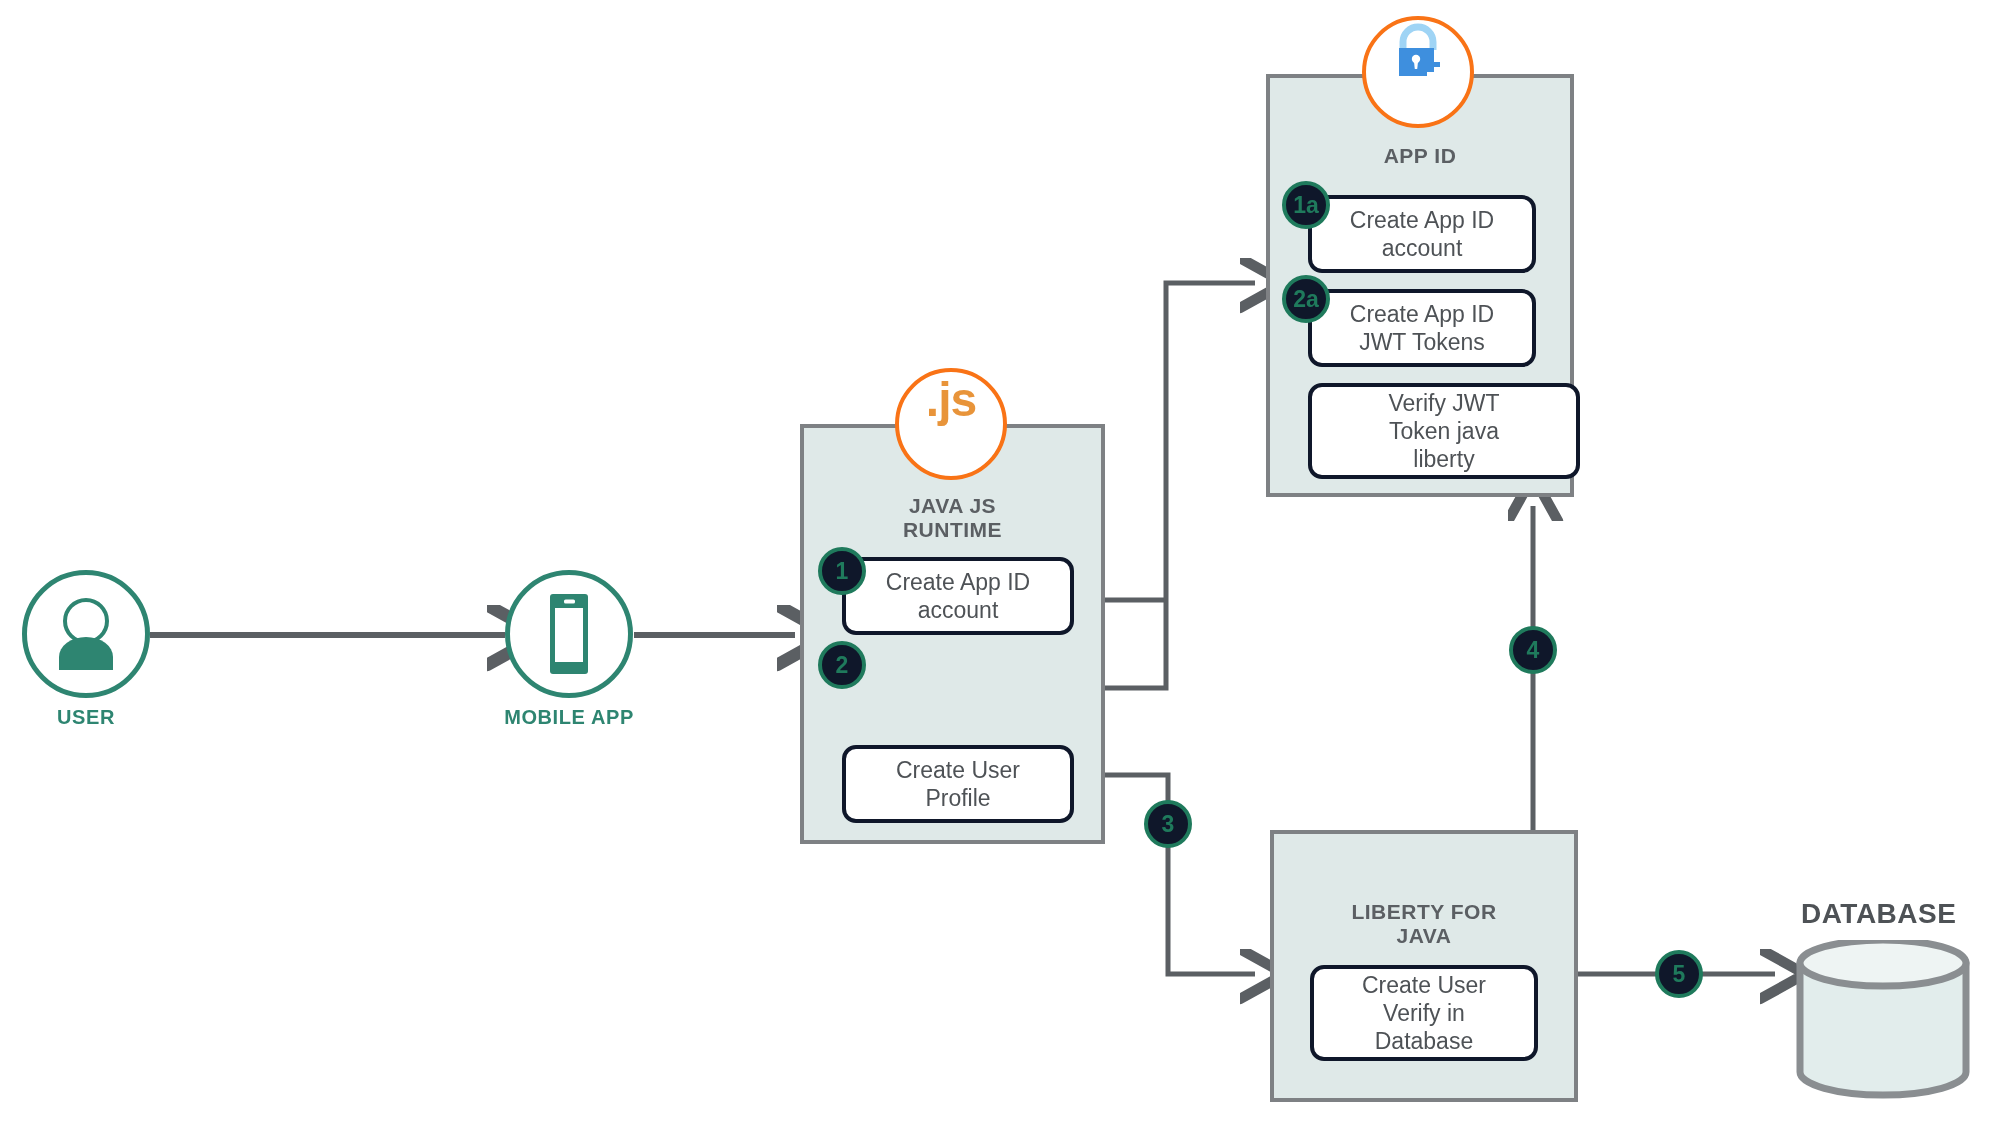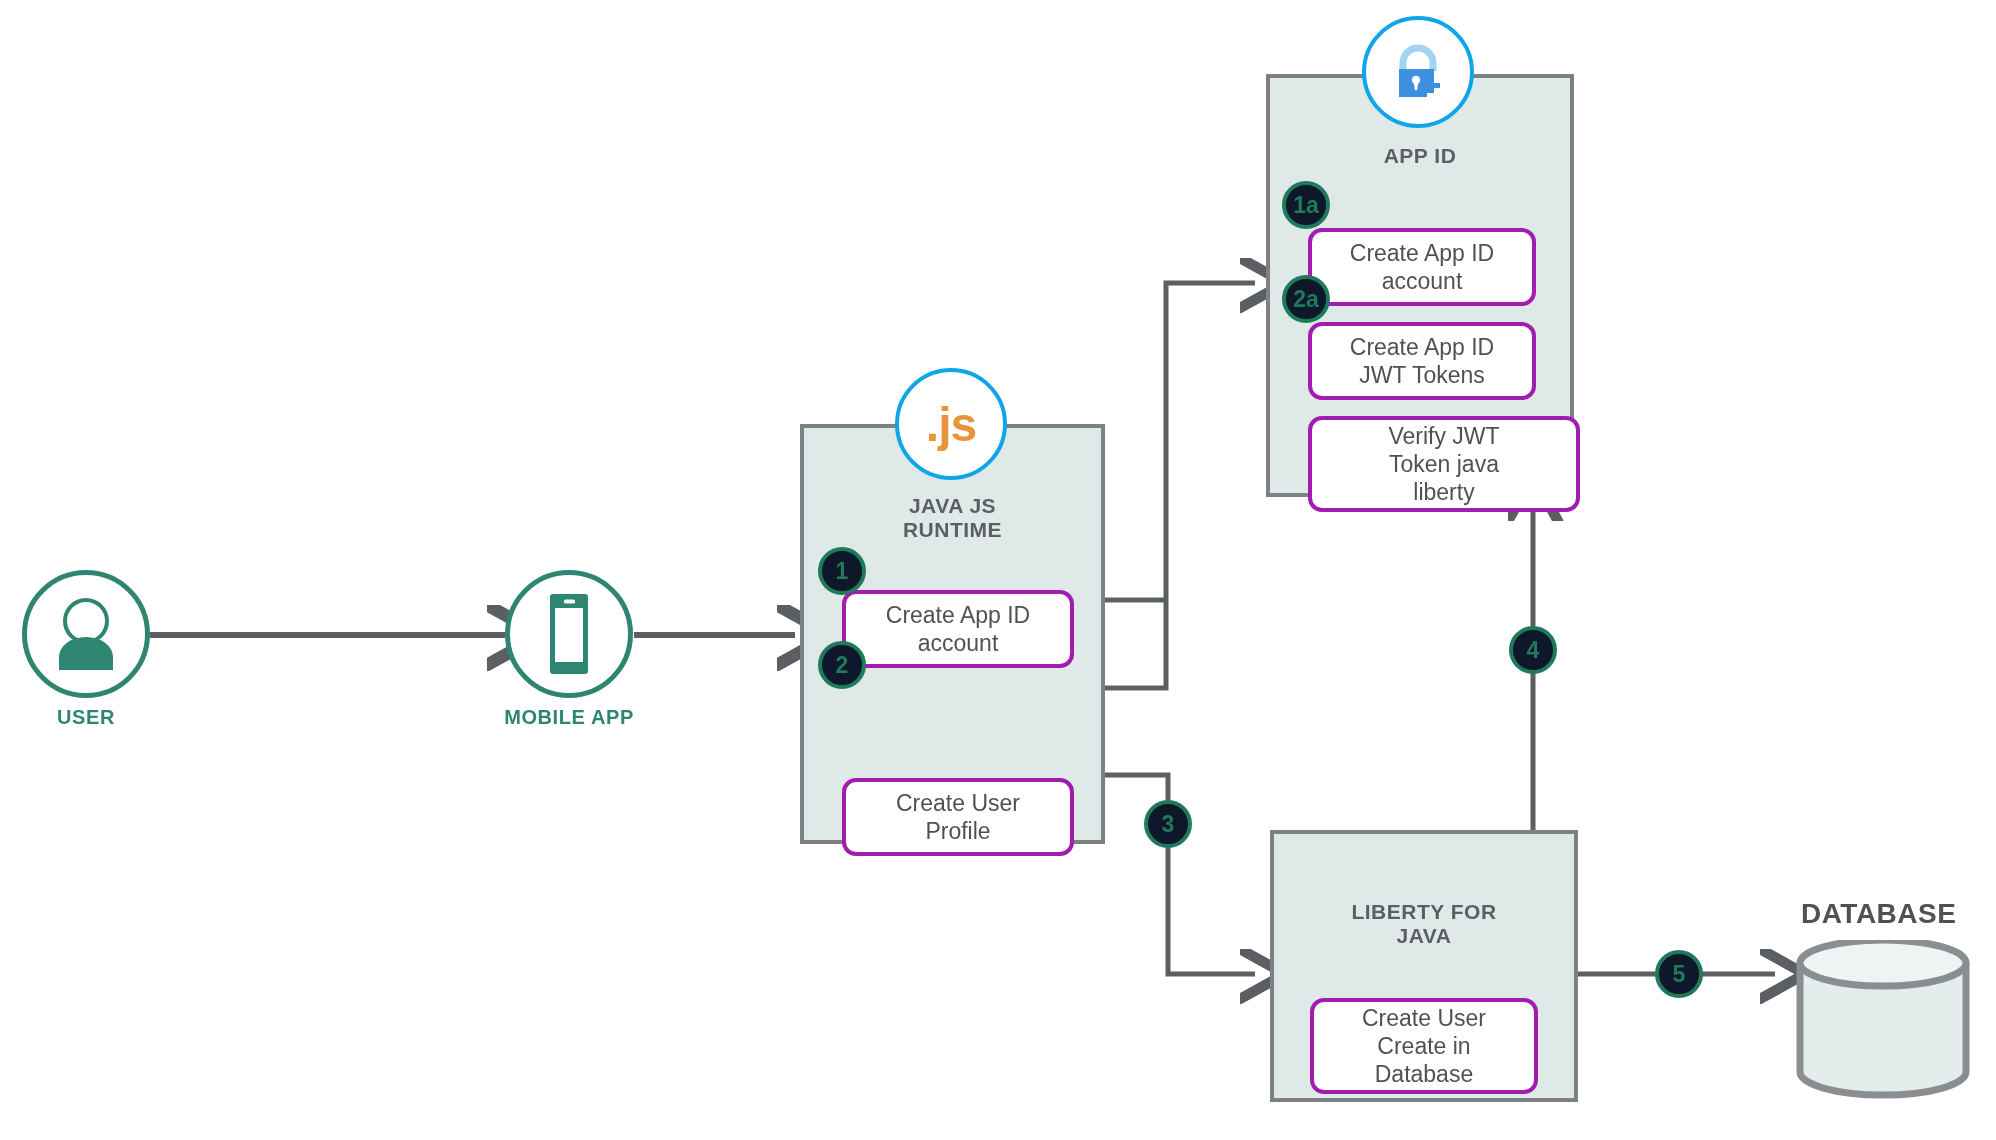--- a/index.html
+++ b/index.html
@@ -40,42 +40,40 @@
     font-size: 21px;
     letter-spacing: 0.5px;
     line-height: 24px;
   }
 
   
   .logo-circle {
     position: absolute;
     border-radius: 50%;
     background: #ffffff;
-    border: 4px solid #0ea5e9;
-    display: flex;
-    align-items: center;
+    border: 4px solid #f97316;
+    display: flex;
     justify-content: center;
     overflow: hidden;
   }
 
   
   .action-box {
     position: absolute;
     background: #ffffff;
-    border: 4px solid #a21caf;
+    border: 4px solid #0f172a;
     border-radius: 14px;
     display: flex;
     align-items: center;
     justify-content: center;
     text-align: center;
     color: #4E5256;
     font-size: 23px;
     line-height: 28px;
     padding: 4px 10px;
-    margin-top: 33px;
   }
 
   
   .step {
     position: absolute;
     border-radius: 50%;
     background: #0f172a;
     border: 4px solid #1F7A5C;
     color: #1F7A5C;
     font-weight: bold;
@@ -260,21 +258,21 @@
 
 
   <div class="panel-title" style="left:1270px; top:900px; width:308px;">
     <div>LIBERTY FOR</div>
     <div>JAVA</div>
   </div>
 
   <div class="action-box" style="left:1310px; top:965px; width:228px; height:96px;">
     <div>
       <div>Create User</div>
-      <div>Create in</div>
+      <div>Verify in</div>
       <div>Database</div>
     </div>
   </div>
 
   <div class="step s-md" style="left:1144px; top:800px;">3</div>
 
   <div class="step s-md" style="left:1509px; top:626px;">4</div>
 
   <div class="step s-md" style="left:1655px; top:950px;">5</div>
 

